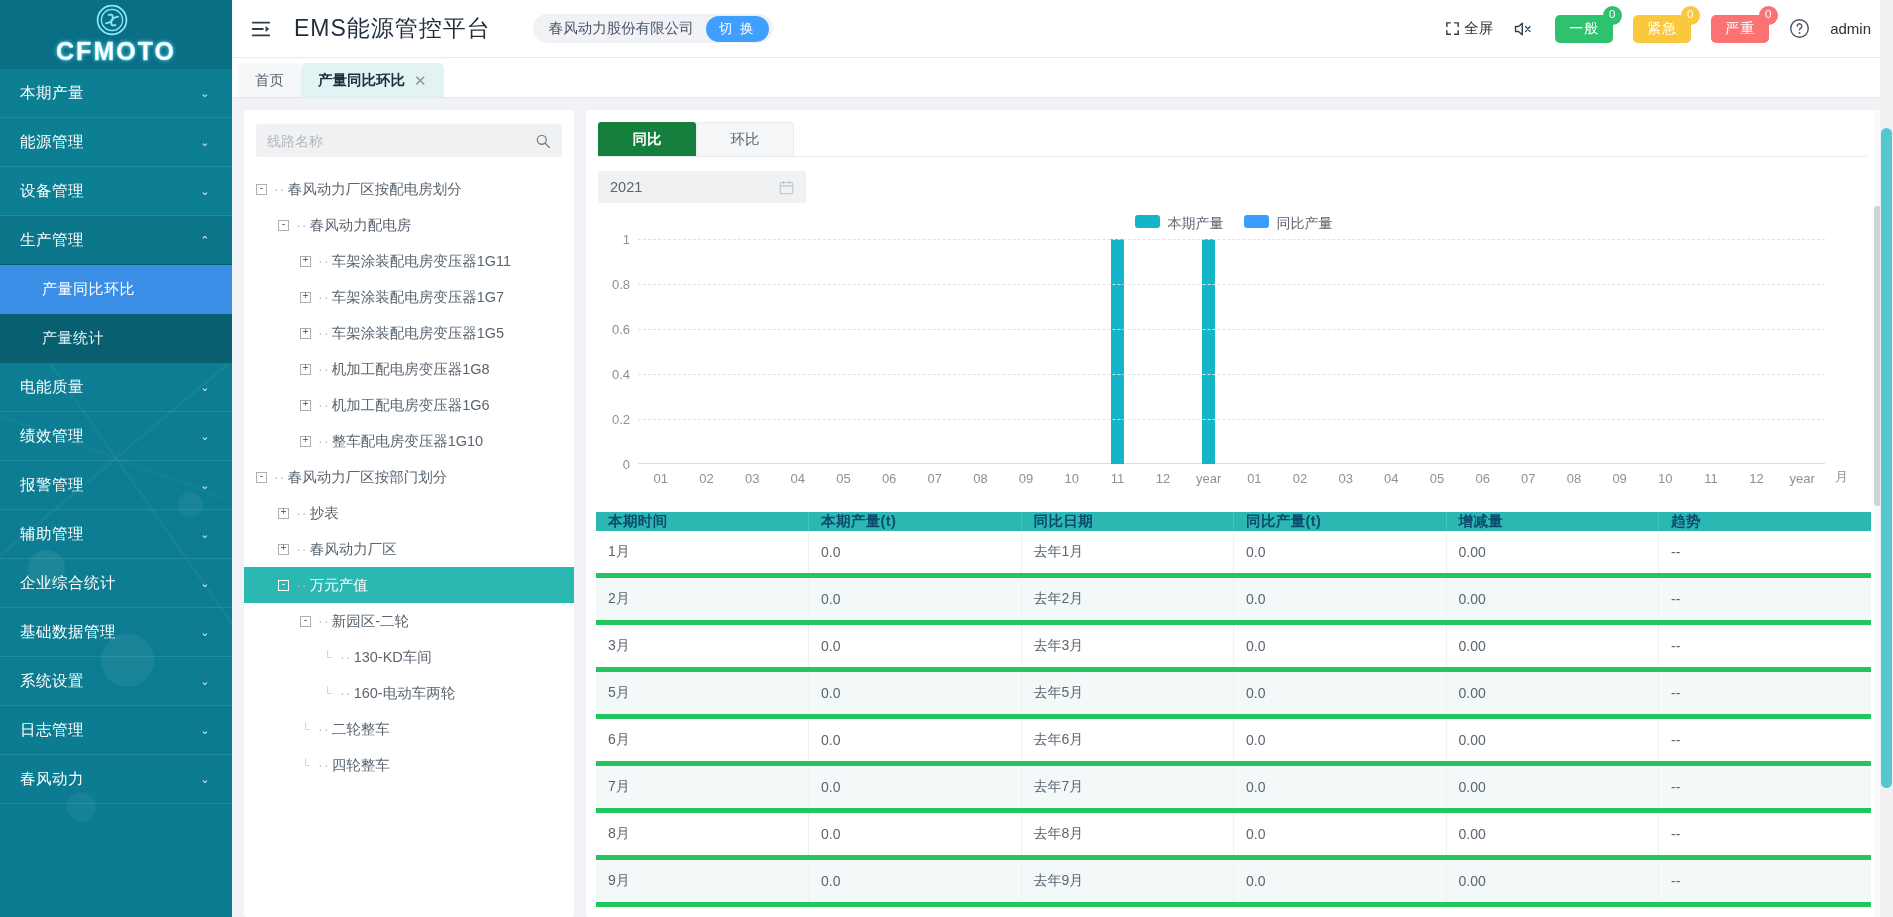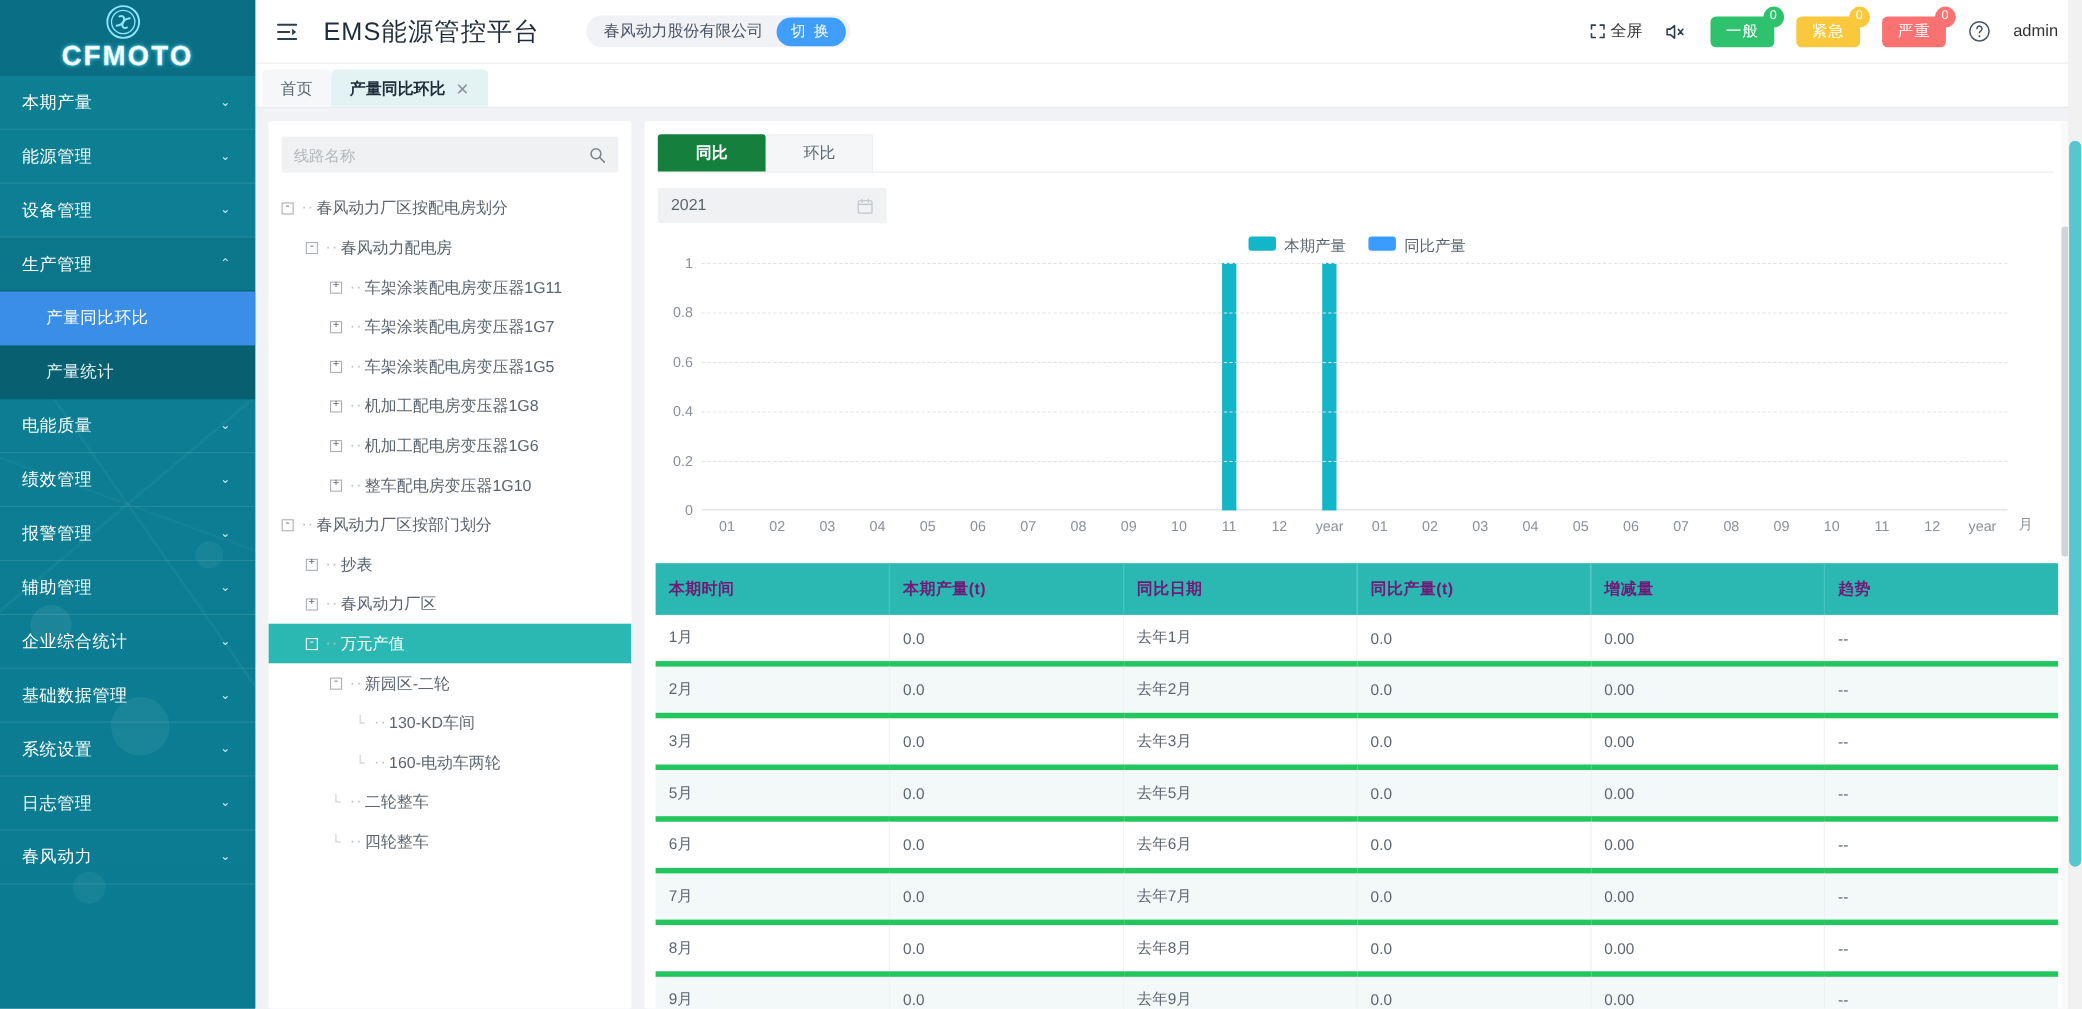--- a/index.html
+++ b/index.html
@@ -175,22 +175,22 @@
   .bslot { flex:1; display:flex; align-items:flex-end; justify-content:center; position:relative;}
   .bar { width: 13px; }
   .xlabs { position:absolute; left:0; right:0; top: 100%; display:flex; }
   .xlab { flex:1; text-align:center; font-size:13px; color:#8a9199; padding-top:7px; }
   .unit-x { position:absolute; left: calc(100% + 10px); bottom:-22px; font-size:13px; color:#8a9199;}
 
   
   .table-wrap { margin: 18px 10px 0 10px; }
   table { width:100%; border-collapse:collapse; table-layout:fixed; }
   th {
-    background:#2bb8b3; color:#701a75; font-size:14.5px; font-weight:600;
-    text-align:left; padding: 14px 12px; border-right:1px solid #45c5c0;
+    background:#2bb8b3; color:#0c4a6e; font-size:14.5px; font-weight:600;
+    text-align:left; padding: 0 12px; border-right:1px solid #45c5c0;
     letter-spacing:.4px;
   }
   th:last-child{ border-right:none; }
   td {
     font-size:14px; color:#5a6570; padding: 12px; border-right:1px solid #eef1f2;
     border-bottom:5px solid #22c55e; height:44px;
   }
   td:last-child{ border-right:none; }
   tbody tr:nth-child(even) td { background:#f3f9f9; }
 

